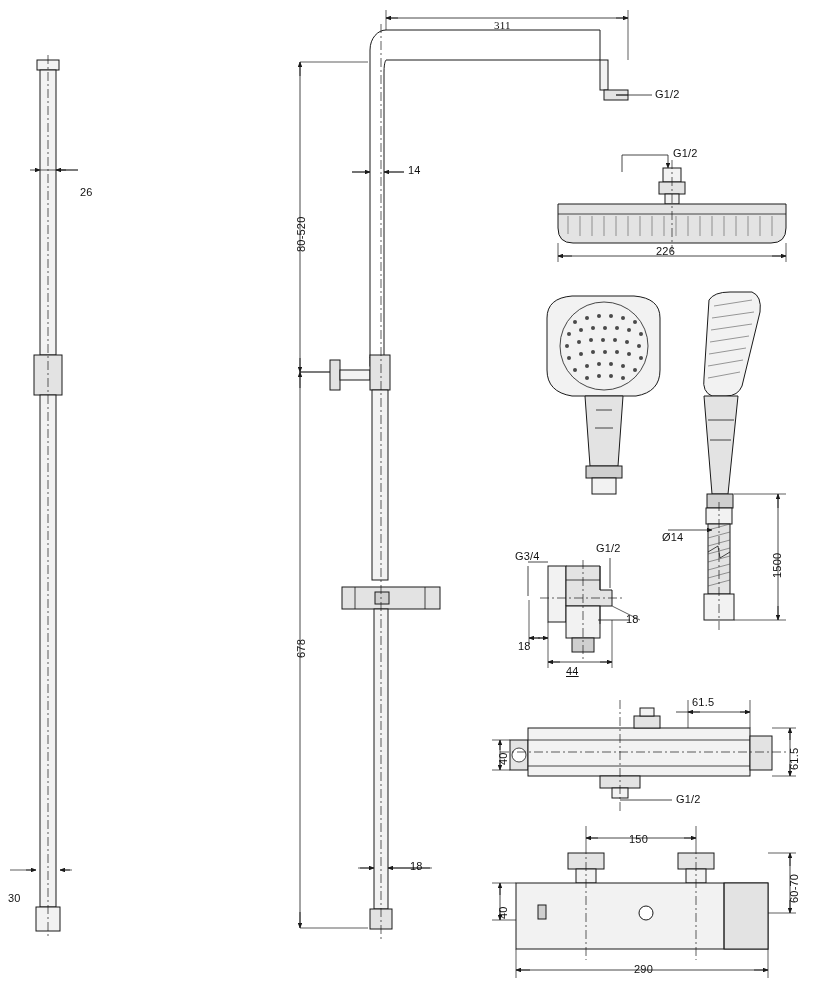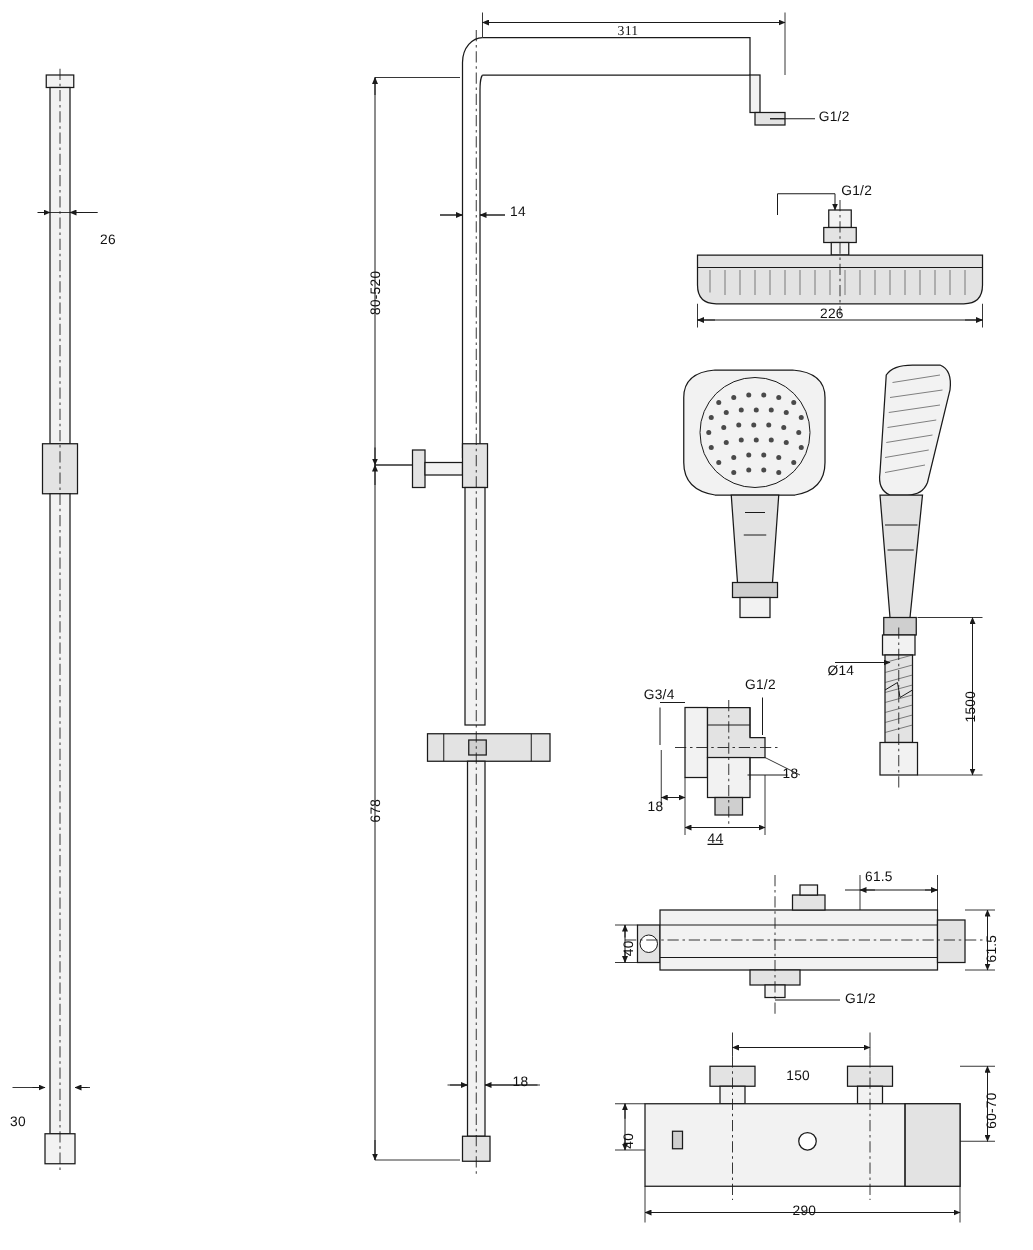--- a/index.html
+++ b/index.html
@@ -470,18 +470,18 @@
   <div class="dim" style="left:596px; top:543px;">G1/2</div>
   <div class="dim" style="left:626px; top:614px;">18</div>
   <div class="dim" style="left:518px; top:641px;">18</div>
   <div class="dim" style="left:566px; top:666px;text-decoration:underline;">44</div>
 
   <div class="dim" style="left:692px; top:697px;">61.5</div>
   <div class="dim vert" style="left:789px; top:770px;">61.5</div>
   <div class="dim vert" style="left:498px; top:765px;">40</div>
   <div class="dim" style="left:676px; top:794px;">G1/2</div>
 
-  <div class="dim" style="left:629px; top:856px;">150</div>
+  <div class="dim" style="left:629px; top:834px;">150</div>
   <div class="dim vert" style="left:498px; top:919px;">40</div>
   <div class="dim vert" style="left:789px; top:903px;">60-70</div>
   <div class="dim" style="left:634px; top:964px;">290</div>
 
 </div>
 
 </body></html>

